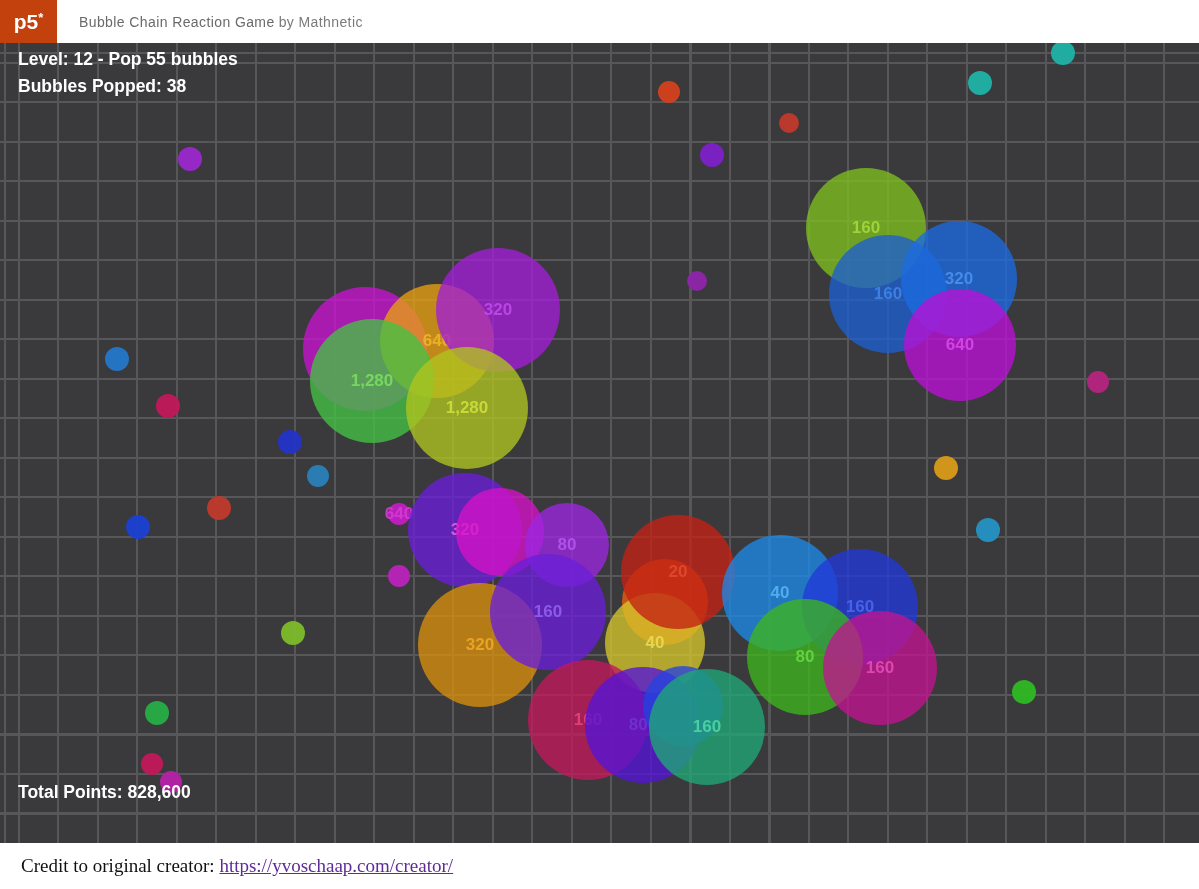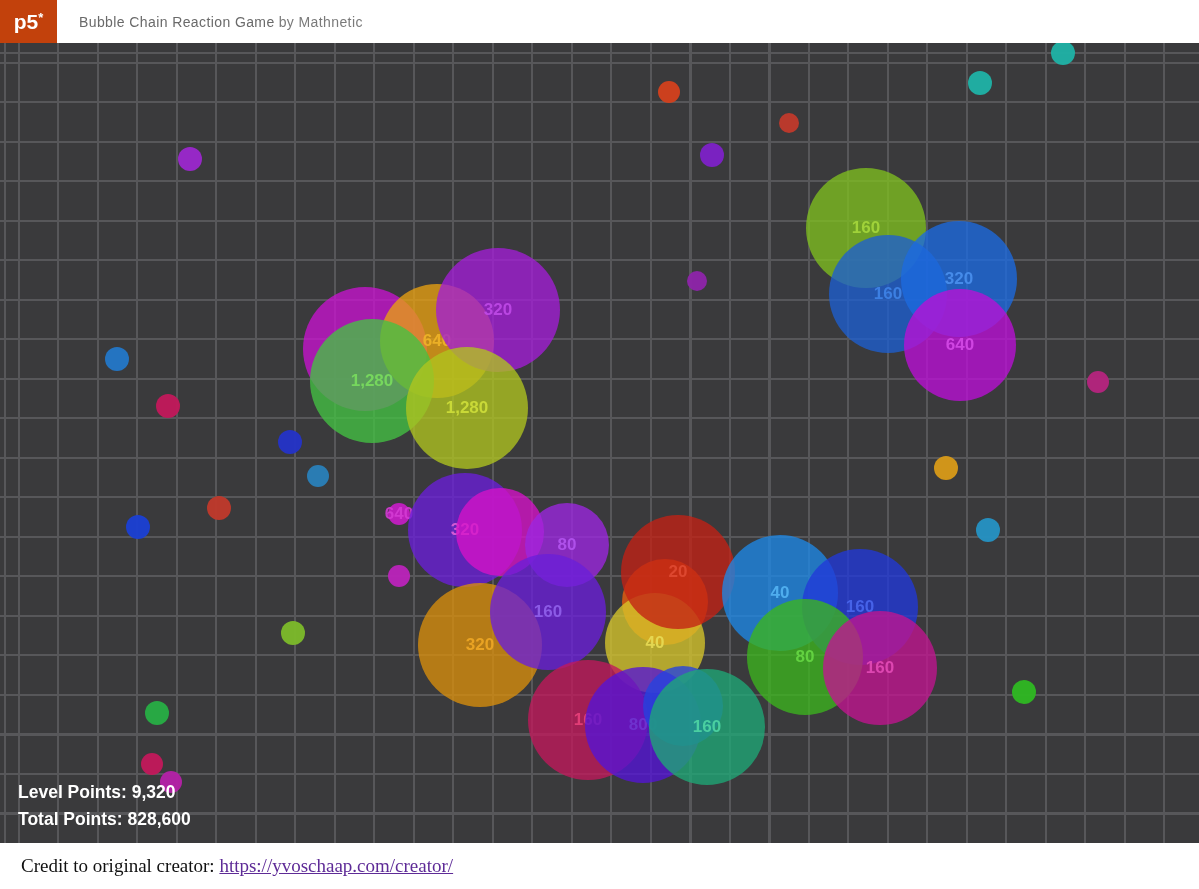--- a/index.html
+++ b/index.html
@@ -62,22 +62,25 @@
       <span>p5</span>
       <sup>*</sup>
     </div>
   <div class="title-wrap">
     <span class="app-title">Bubble Chain Reaction Game</span>
     <span class="app-byline">by Mathnetic</span>
   </div>
 </div>
 
 <div class="canvas" id="canvas">
+  <div class="hud hud-top">
+    <div>Level: 12 - Pop 55 bubbles</div>
+    <div>Bubbles Popped: 38</div>
+  </div>
   <div class="hud hud-bottom">
-    <div>Level Points: 9,320</div>
     <div>Total Points: 828,600</div>
   </div>
 
 <div class="bubble" style="left: 178px; top: 104px; width: 24px; height: 24px; background: rgba(155, 39, 206, 0.95);"></div>
     <div class="bubble" style="left: 105px; top: 304px; width: 24px; height: 24px; background: rgba(35, 119, 200, 0.95);"></div>
     <div class="bubble" style="left: 156px; top: 351px; width: 24px; height: 24px; background: rgba(194, 24, 91, 0.95);"></div>
     <div class="bubble" style="left: 278px; top: 387px; width: 24px; height: 24px; background: rgba(36, 51, 200, 0.95);"></div>
     <div class="bubble" style="left: 307px; top: 422px; width: 22px; height: 22px; background: rgba(41, 128, 185, 0.95);"></div>
     <div class="bubble" style="left: 207px; top: 453px; width: 24px; height: 24px; background: rgba(192, 57, 43, 0.95);"></div>
     <div class="bubble" style="left: 126px; top: 472px; width: 24px; height: 24px; background: rgba(26, 63, 212, 0.95);"></div>

